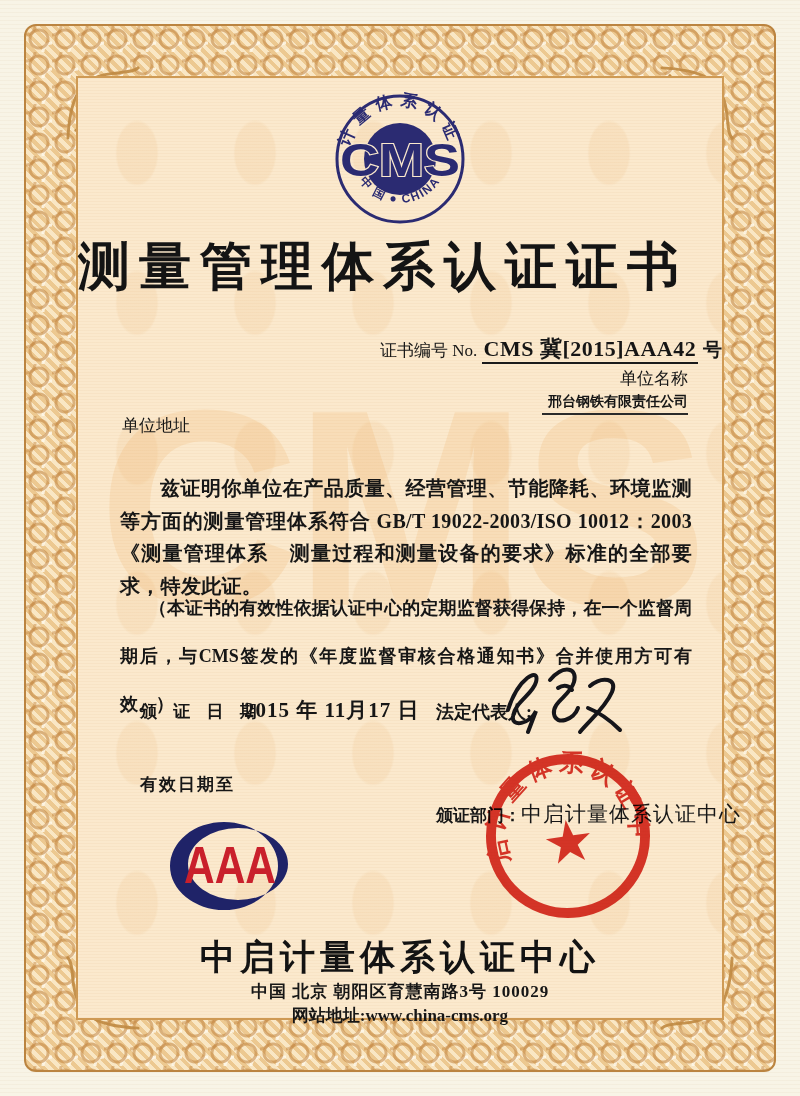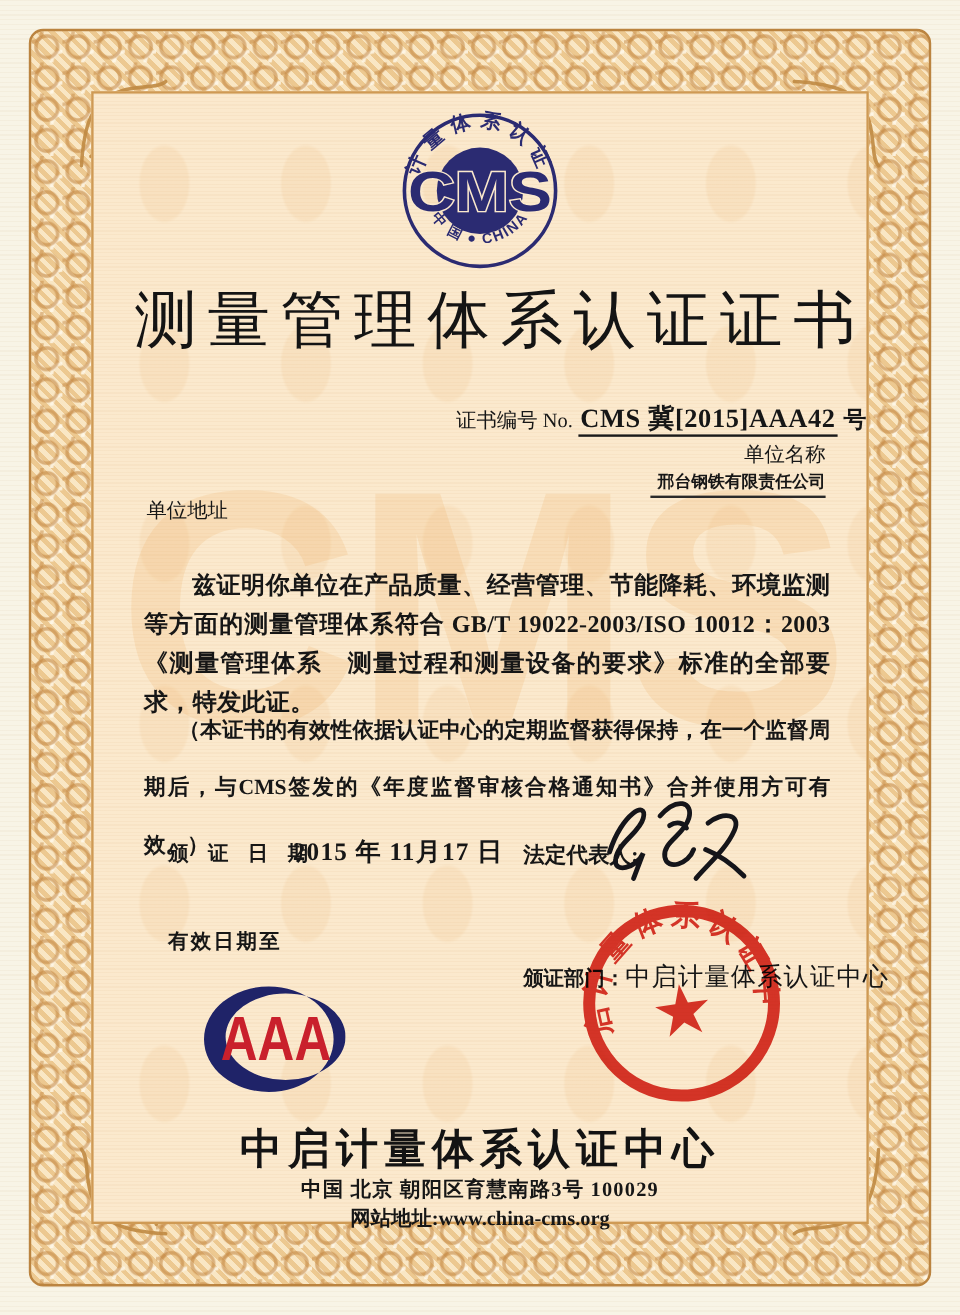--- a/index.html
+++ b/index.html
@@ -44,22 +44,22 @@
   .abs{ position:absolute; }
   .watermark{
     left:0; right:0; top:290px; text-align:center;
     font-family:"Liberation Sans","DejaVu Sans",sans-serif;
     font-size:280px; font-weight:700; letter-spacing:-6px;
     color:rgba(235,163,74,.16); pointer-events:none; line-height:1;
   }
   .logo{ left:50%; top:14px; transform:translateX(-50%); }
 
   .title{
-    left:0; right:0; top:154px; text-align:right;
-    font-size:52px; font-weight:400; letter-spacing:9px; color:#141414;
+    left:0; right:0; top:154px; text-align:left;
+    font-size:52px; font-weight:700; letter-spacing:9px; color:#141414;
     white-space:nowrap;
   }
   .certno{ left:0; right:0; top:256px; text-align:right; font-size:17px; white-space:nowrap; }
   .certno .num{
     font-size:22px; font-weight:bold; letter-spacing:.5px;
     border-bottom:2.5px solid #1a1a1a; padding:0 2px 1px 2px;
     font-family:"Liberation Serif",serif;
   }
   .certno .suffix{ font-size:19px; font-weight:bold; }
 

